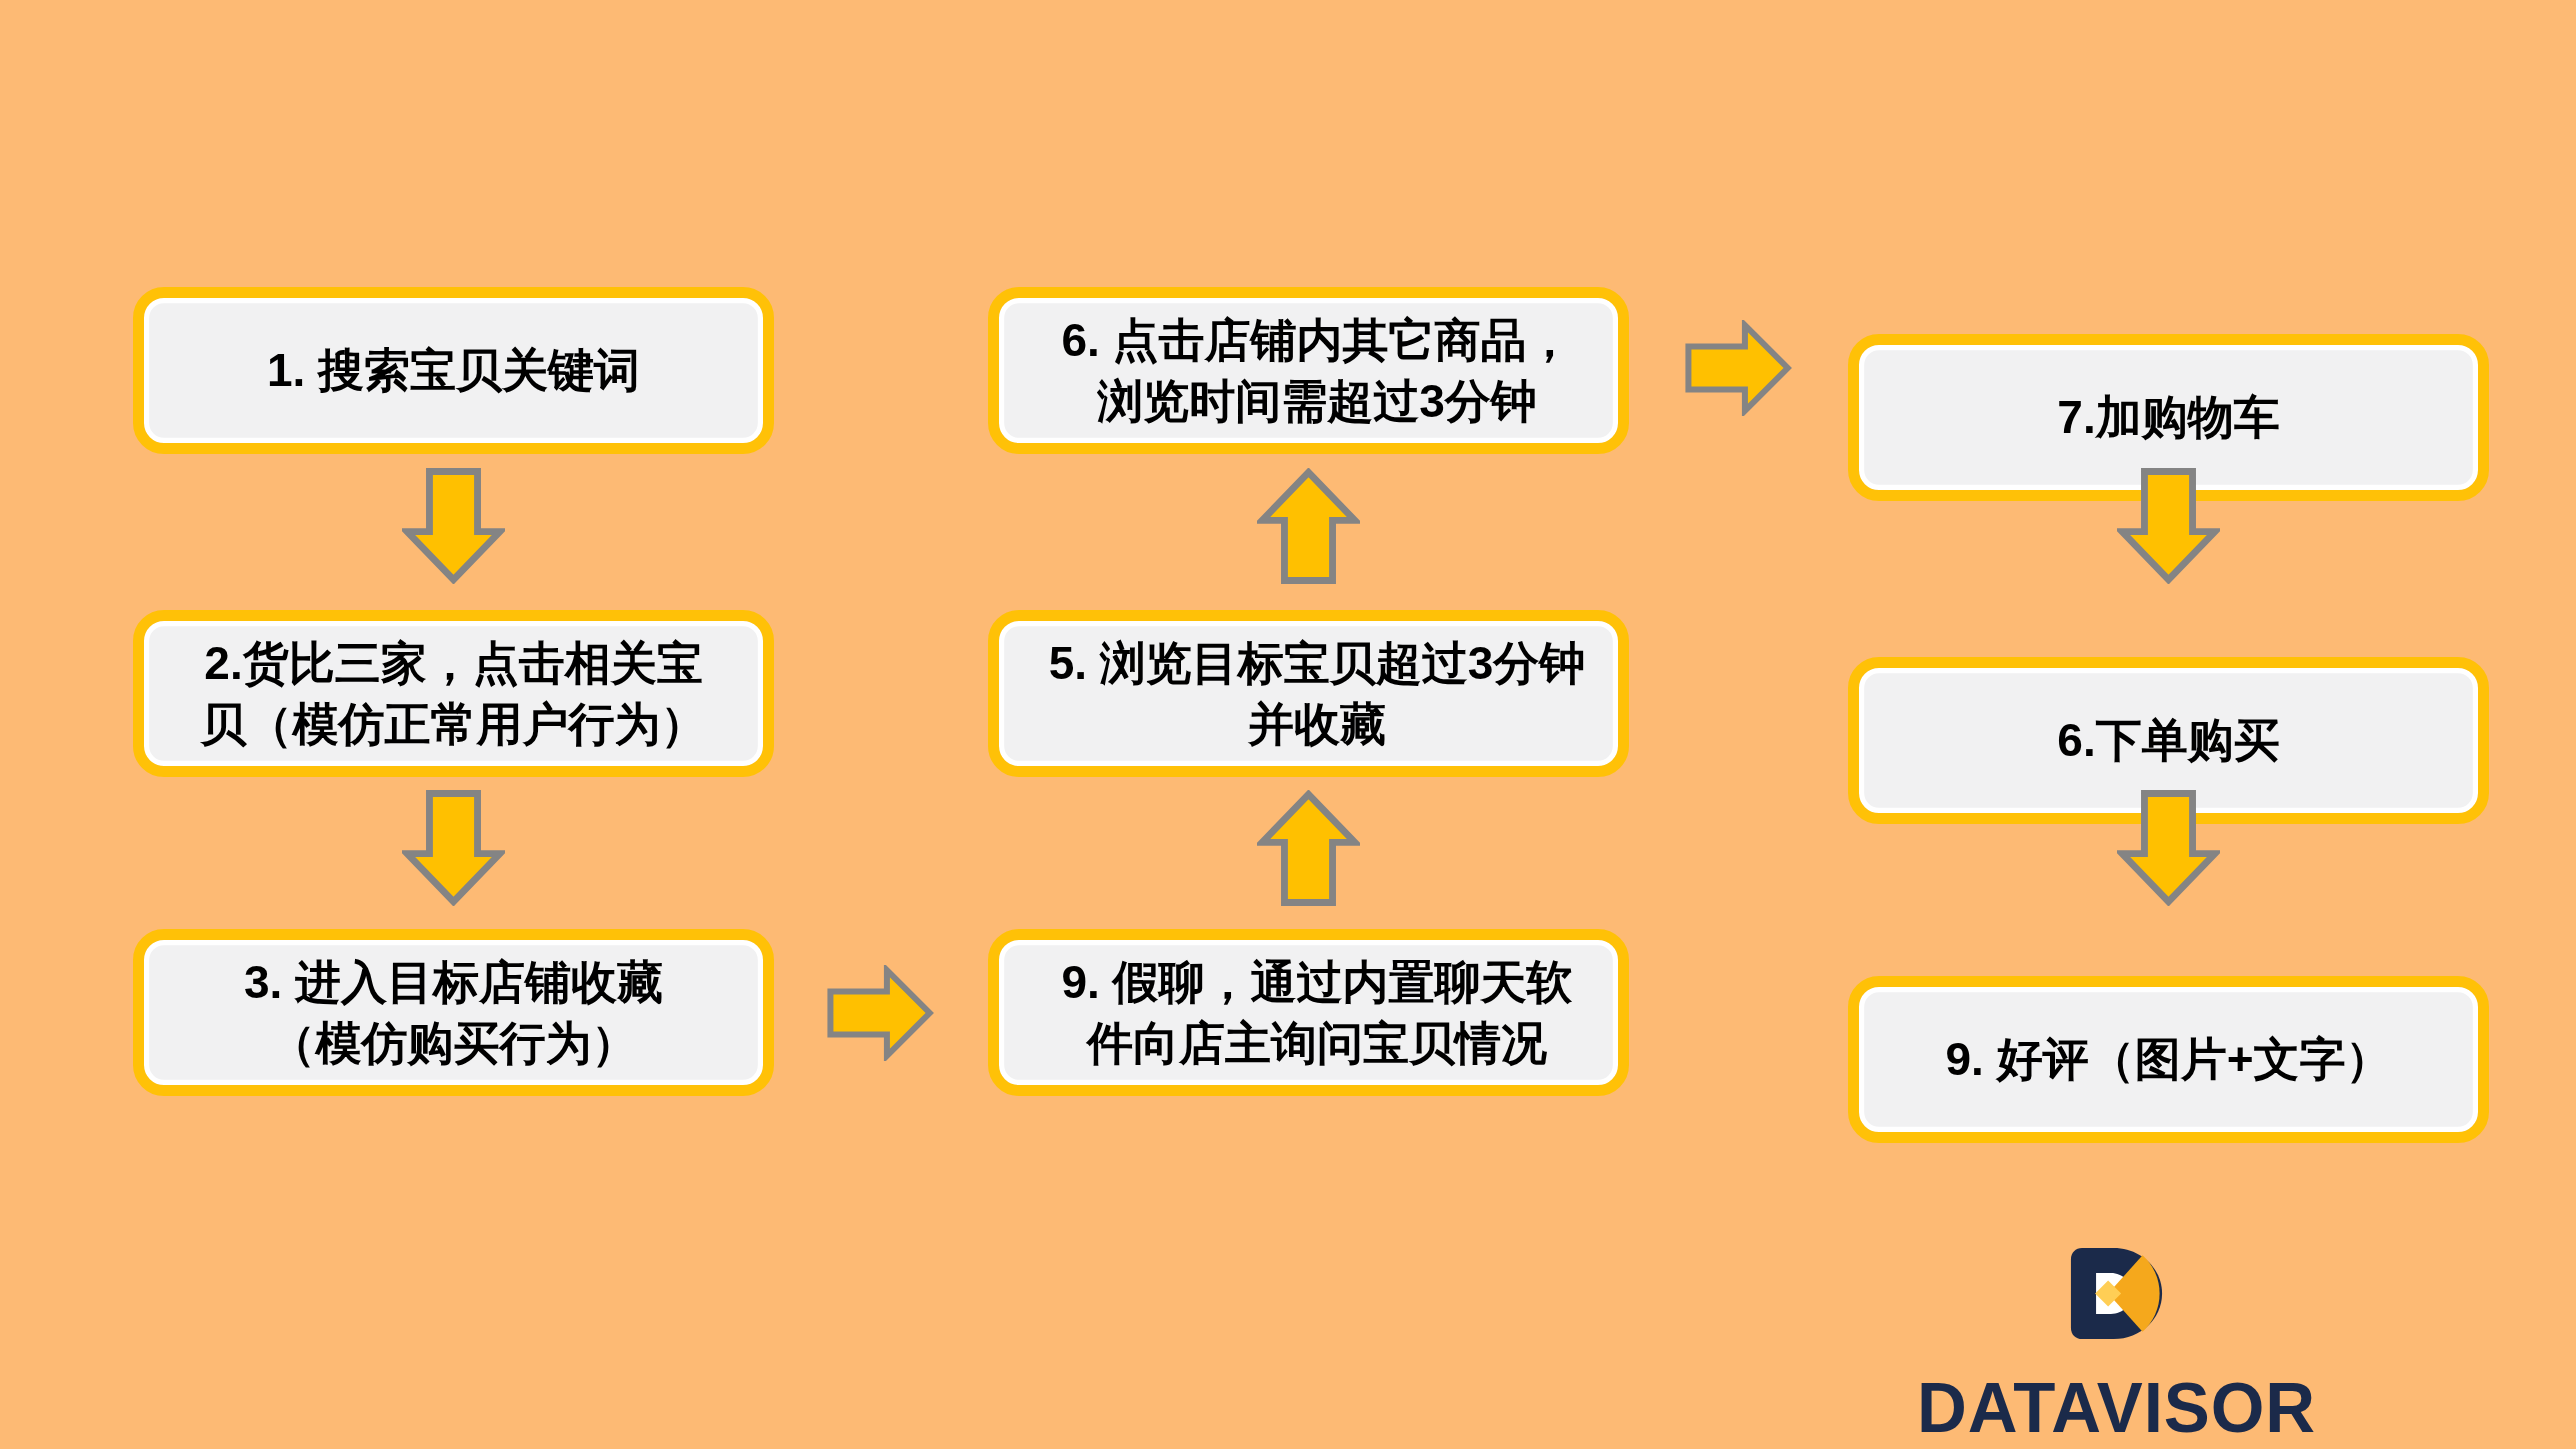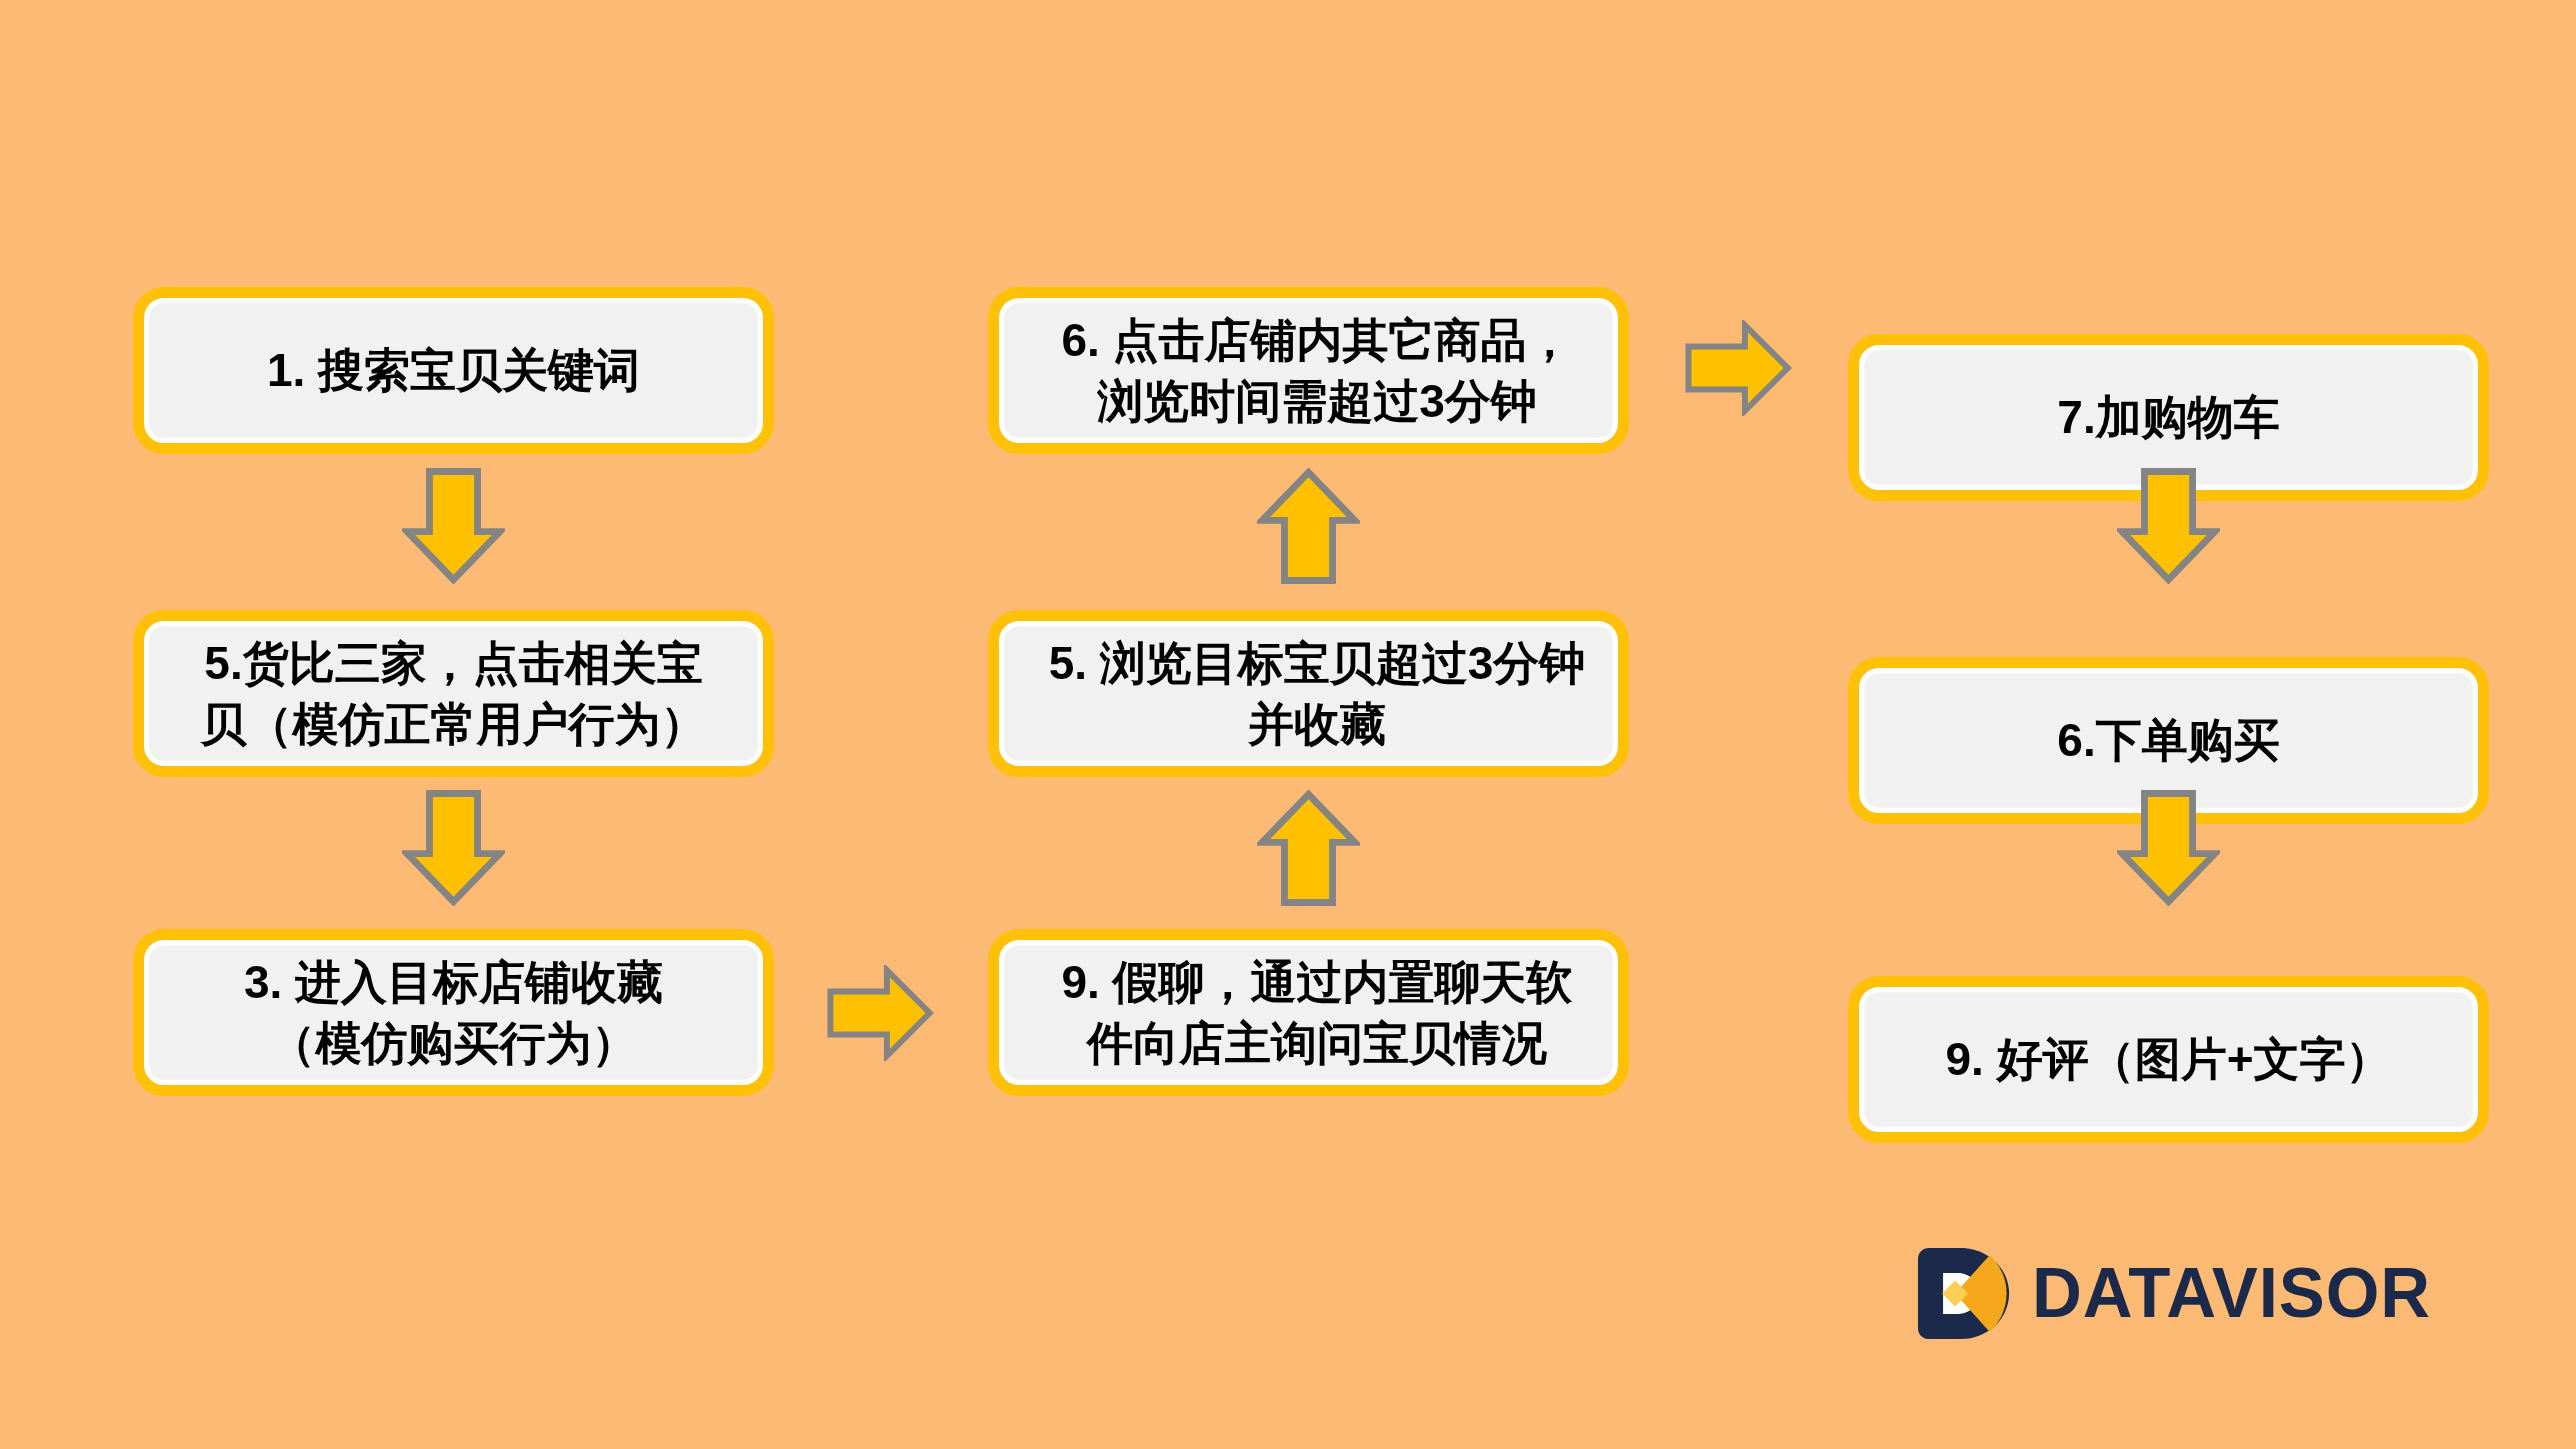--- a/index.html
+++ b/index.html
@@ -41,21 +41,22 @@
   .arrow {
     position: absolute;
   }
   
   .logo {
     position: absolute;
     left: 1917px;
     top: 1247px;
     display: flex;
     align-items: center;
-    gap: 22px;
+    gap: 34px;
+    flex-direction: column;
   }
   .logo .wordmark {
     font-size: 69px;
     font-weight: bold;
     color: #1B2A4A;
     letter-spacing: 0.9px;
     line-height: 1;
     transform: scaleY(1.02);
   }
   
@@ -68,21 +69,21 @@
 </style>
 </head>
 <body>
 
 <div id="canvas">
 
   <div class="flow-box col1 row1">
     <div class="label">1. 搜索宝贝关键词</div>
   </div>
   <div class="flow-box col1 row2">
-    <div class="label">5.货比三家，点击相关宝
+    <div class="label">2.货比三家，点击相关宝
 贝（模仿正常用户行为）</div>
   </div>
   <div class="flow-box col1 row3">
     <div class="label">3. 进入目标店铺收藏
 （模仿购买行为）</div>
   </div>
 
   <div class="flow-box col2 row1">
     <div class="label">6. 点击店铺内其它商品，
 浏览时间需超过3分钟</div>

